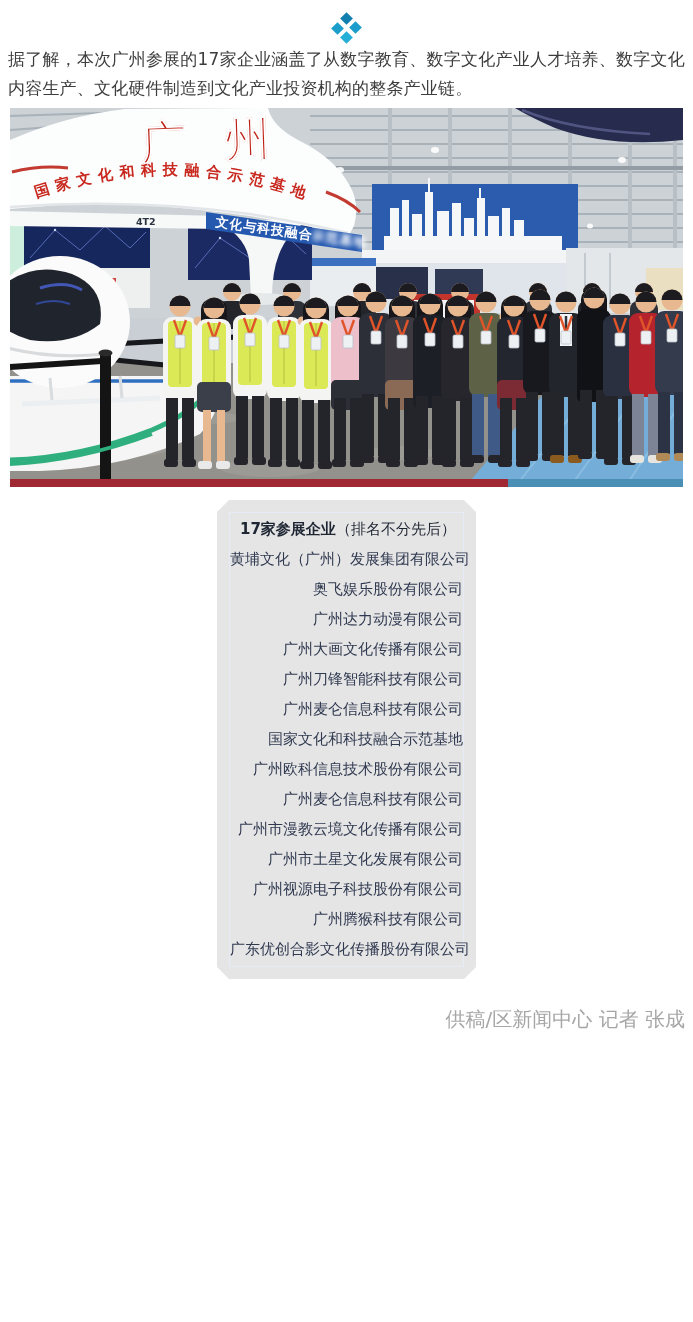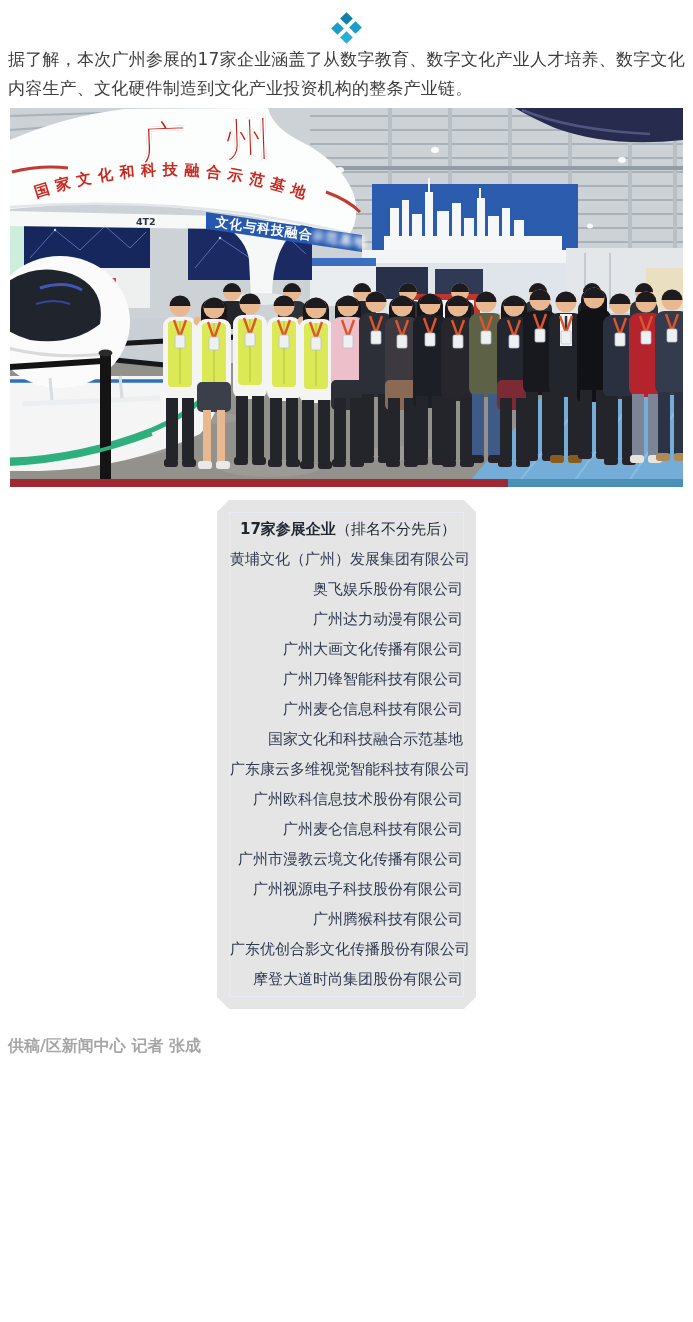--- a/index.html
+++ b/index.html
@@ -19,21 +19,21 @@
   .photo-wrap{margin:5px 10px 0;width:673px;height:379px;overflow:hidden;background:#c9cfd4;}
   .photo-wrap svg{display:block;}
   .box-center{display:flex;justify-content:center;margin-top:13px;}
   .box-outer{width:235px;background:#92a2d9;
     clip-path:polygon(12px 0,calc(100% - 12px) 0,100% 12px,100% calc(100% - 12px),calc(100% - 12px) 100%,12px 100%,0 calc(100% - 12px),0 12px);
     padding:12px;}
   .box-inner{border:1px solid #e7ebf7;padding:1px 0 2px;}
   .box-title{font-size:15px;line-height:30px;margin-left:10px;color:#1f2633;white-space:nowrap;}
   .box-title .bold{font-weight:bold;}
   .company-row{font-size:15px;line-height:30px;text-align:right;color:#2f3950;white-space:nowrap;}
-  .credit{margin:27px 8px 14px;font-size:16px;color:#a6a6a6;font-weight:bold;}
+  .credit{margin:27px 8px 14px;text-align:right;font-size:20px;color:#a6a6a6;}
 </style>
 </head>
 <body>
 
 <div class="page">
 
   <div class="divider-icon">
     <div class="dia">
       <span class="d-top" id="dia-top" style="background: rgb(17, 127, 174);"></span>
       <span class="d-left" id="dia-left" style="background: rgb(27, 158, 203);"></span>
@@ -506,28 +506,27 @@
           <span class="bold">17家参展企业</span><span>（排名不分先后）</span>
         </div>
         <div id="company-list">
             <div class="company-row">黄埔文化（广州）发展集团有限公司</div>
             <div class="company-row">奥飞娱乐股份有限公司</div>
             <div class="company-row">广州达力动漫有限公司</div>
             <div class="company-row">广州大画文化传播有限公司</div>
             <div class="company-row">广州刀锋智能科技有限公司</div>
             <div class="company-row">广州麦仑信息科技有限公司</div>
             <div class="company-row">国家文化和科技融合示范基地</div>
-            <div class="company-row">广东康云多维视觉智能科技有限公司</div>
             <div class="company-row">广州欧科信息技术股份有限公司</div>
             <div class="company-row">广州麦仑信息科技有限公司</div>
             <div class="company-row">广州市漫教云境文化传播有限公司</div>
+            <div class="company-row">广州市土星文化发展有限公司</div>
             <div class="company-row">广州视源电子科技股份有限公司</div>
             <div class="company-row">广州腾猴科技有限公司</div>
             <div class="company-row">广东优创合影文化传播股份有限公司</div>
-            <div class="company-row">摩登大道时尚集团股份有限公司</div>
           </div>
       </div>
     </div>
   </div>
 
 
   <div class="credit">供稿/区新闻中心 记者 张成</div>
 
 </div>
 

